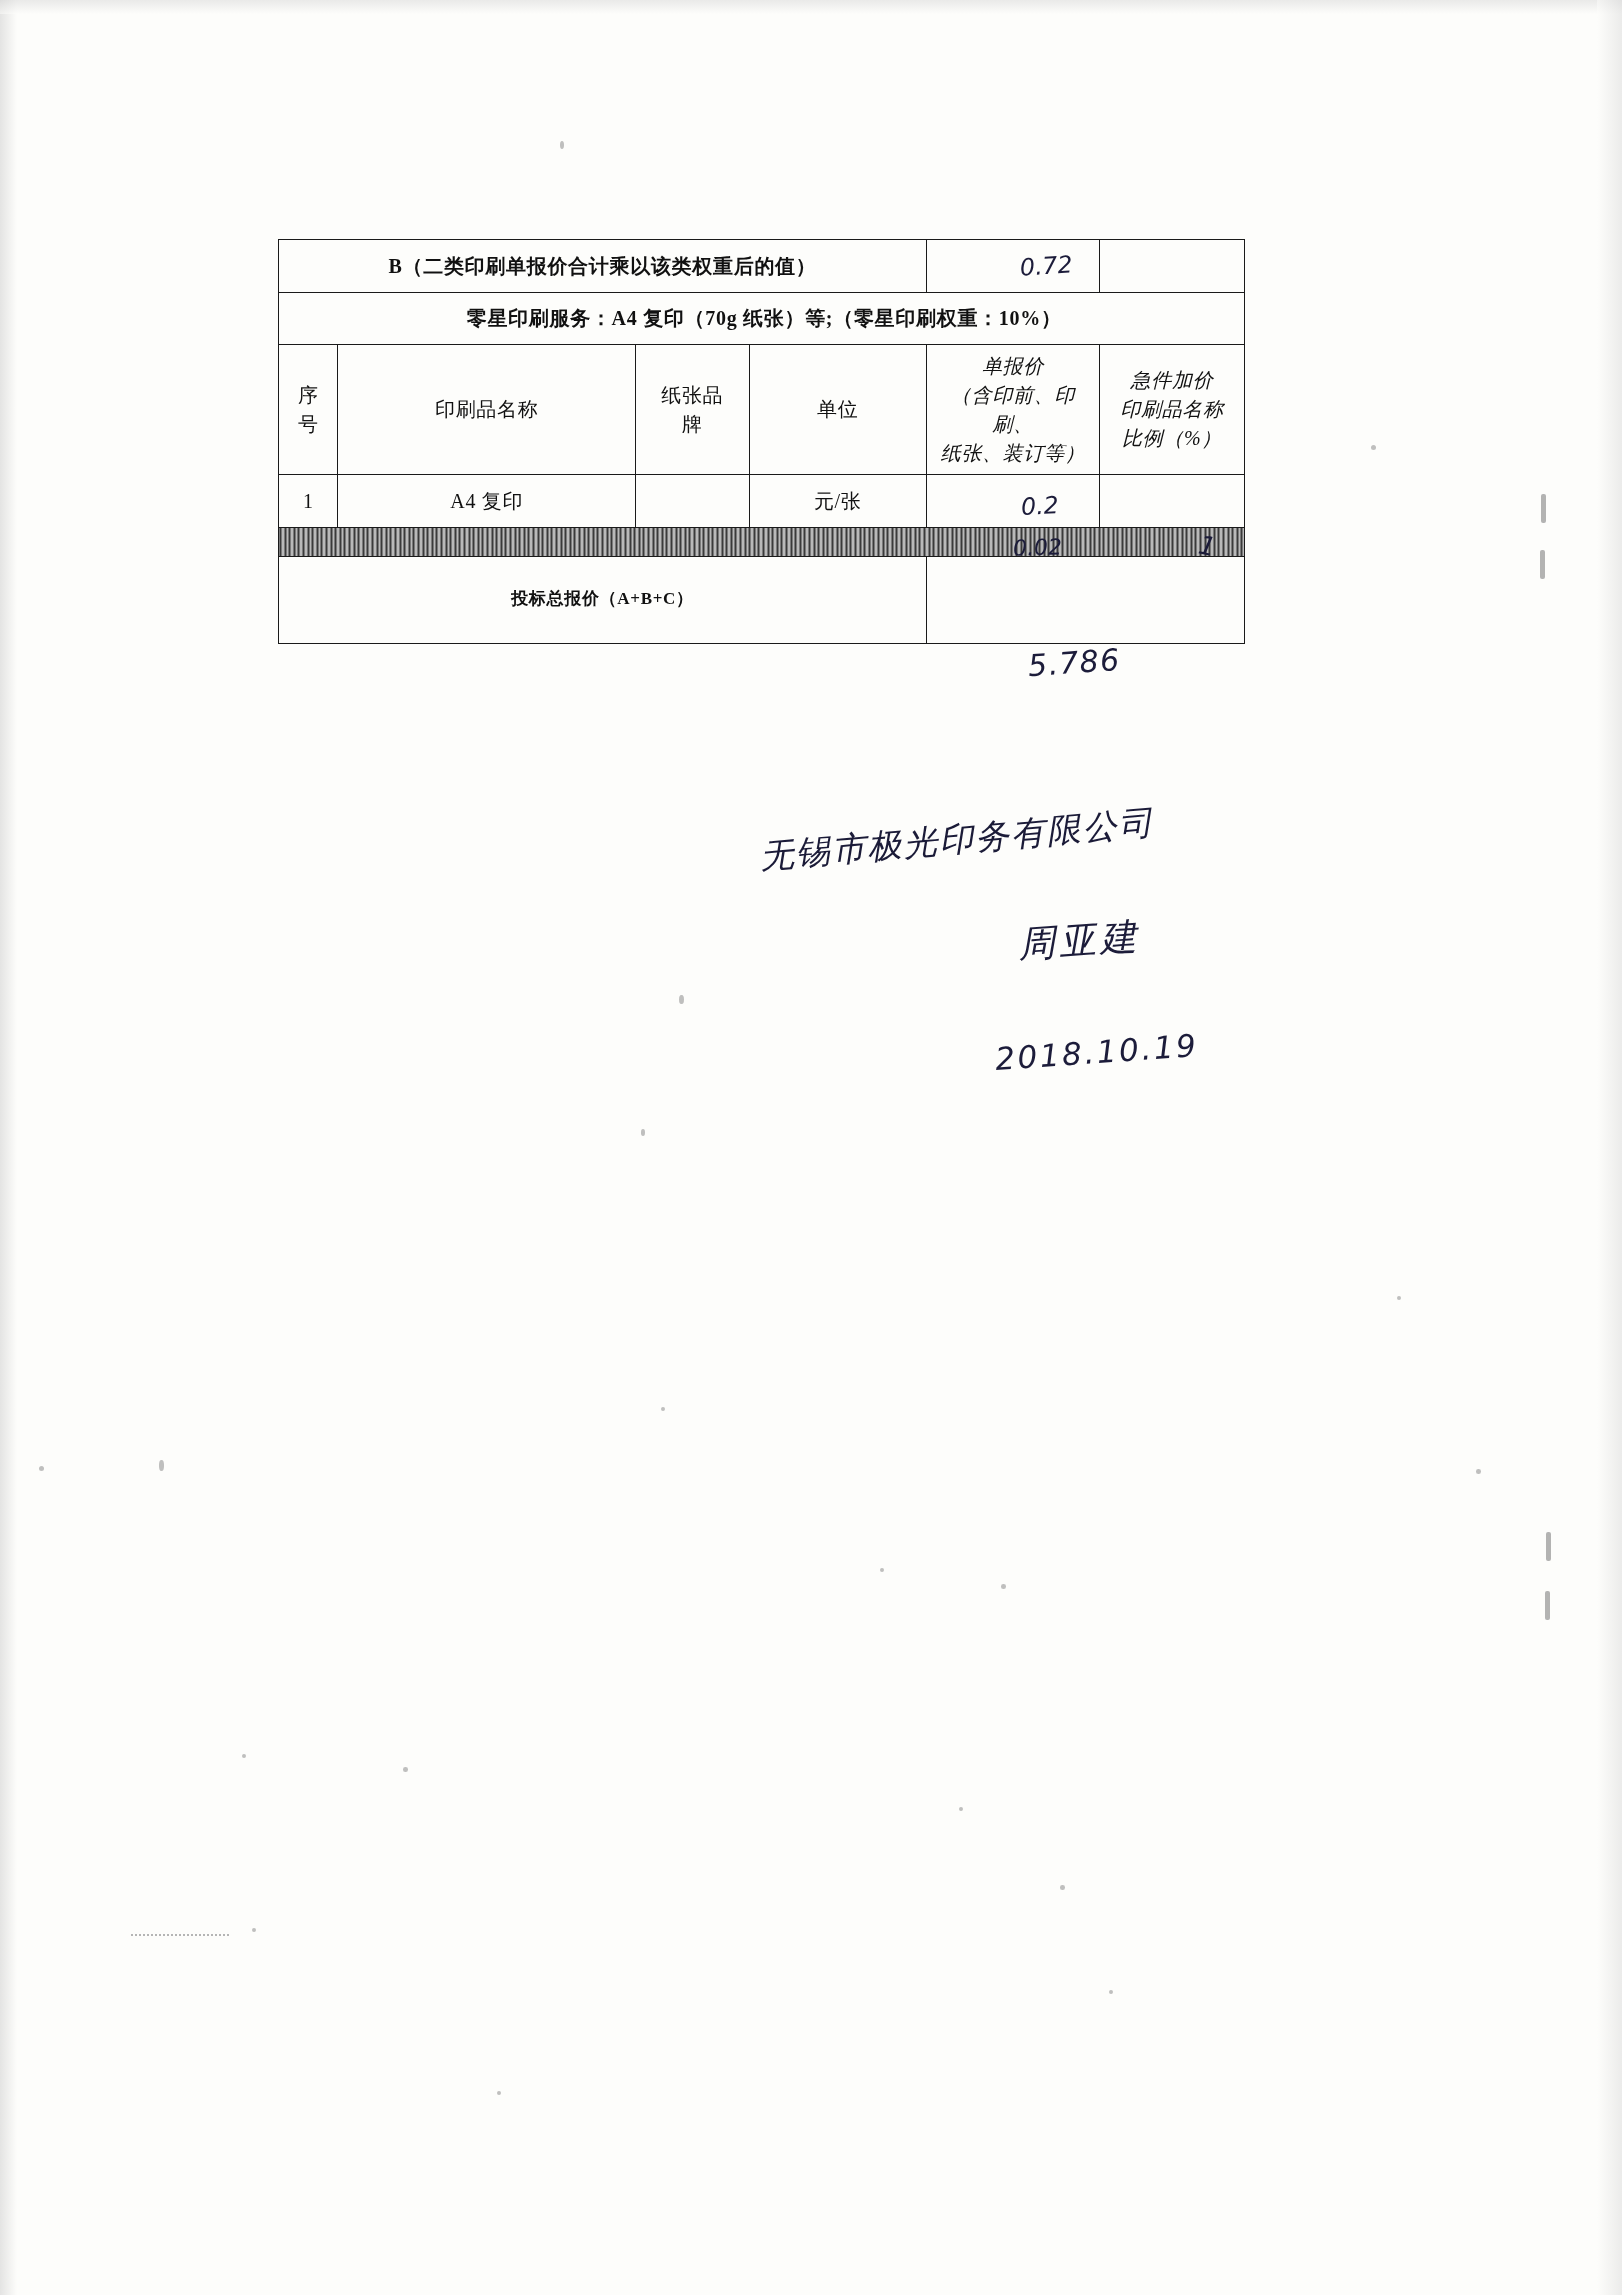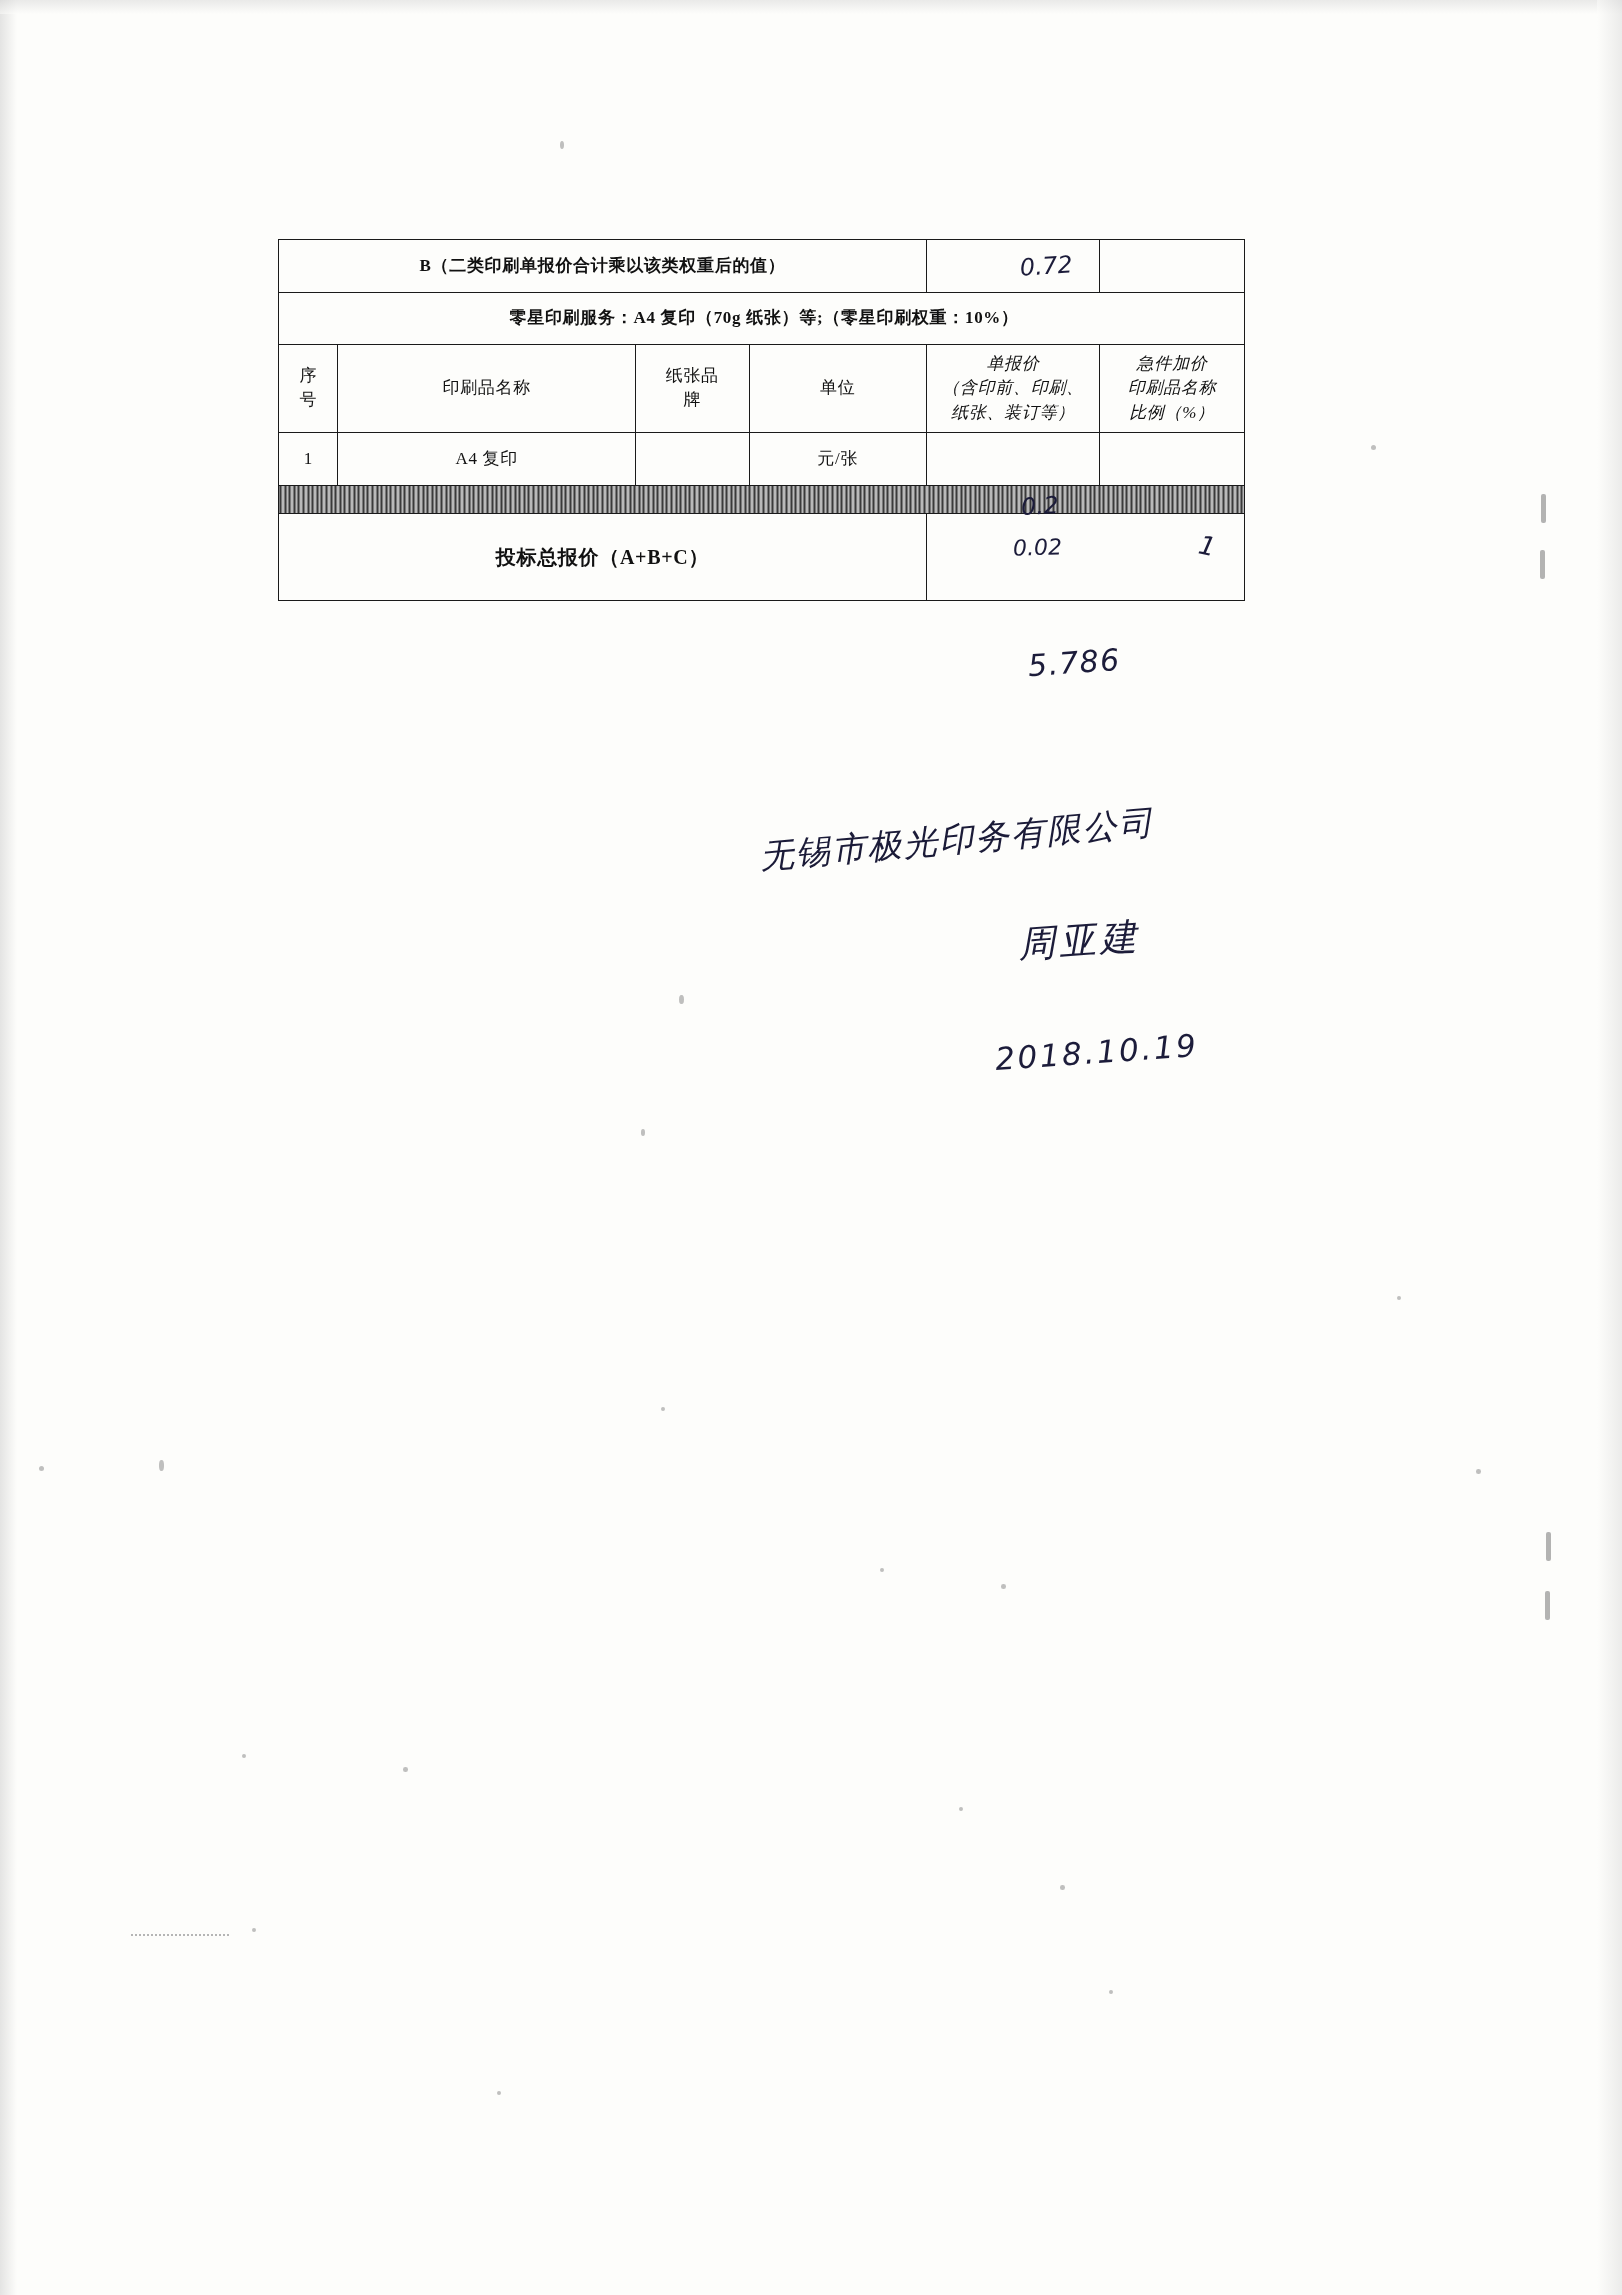--- a/index.html
+++ b/index.html
@@ -51,21 +51,21 @@
     position: absolute;
     left: 278px;
     top: 239px;
     width: 967px;
     border-collapse: collapse;
     table-layout: fixed;
   }
   .quote-table td {
     border: 1.3px solid #1a1a1a;
     padding: 6.5px 3.9px;
-    font-size: 17px;
+    font-size: 20px;
     line-height: 1.45;
     text-align: center;
     vertical-align: middle;
     font-family: "Liberation Serif", serif;
     letter-spacing: 0.7px;
   }
   .bold { font-weight: bold; }
   .tall { height: 86px; }
   .row-b td { height: 39px; }
   .row-service td {
@@ -85,21 +85,21 @@
       repeating-linear-gradient(
         90deg,
         #3a3a3a 0px,
         #3a3a3a 2px,
         #b9b9b9 2px,
         #b9b9b9 4.6px
       );
   }
   .row-total td {
     height: 73px;
-    font-size: 20px;
+    font-size: 17px;
   }
 
   .col-seq   { width: 55px; }
   .col-name  { width: 275px; }
   .col-brand { width: 105px; }
   .col-unit  { width: 164px; }
   .col-price { width: 160px; }
   .col-extra { width: 134px; }
 
   .hdr-multiline {

